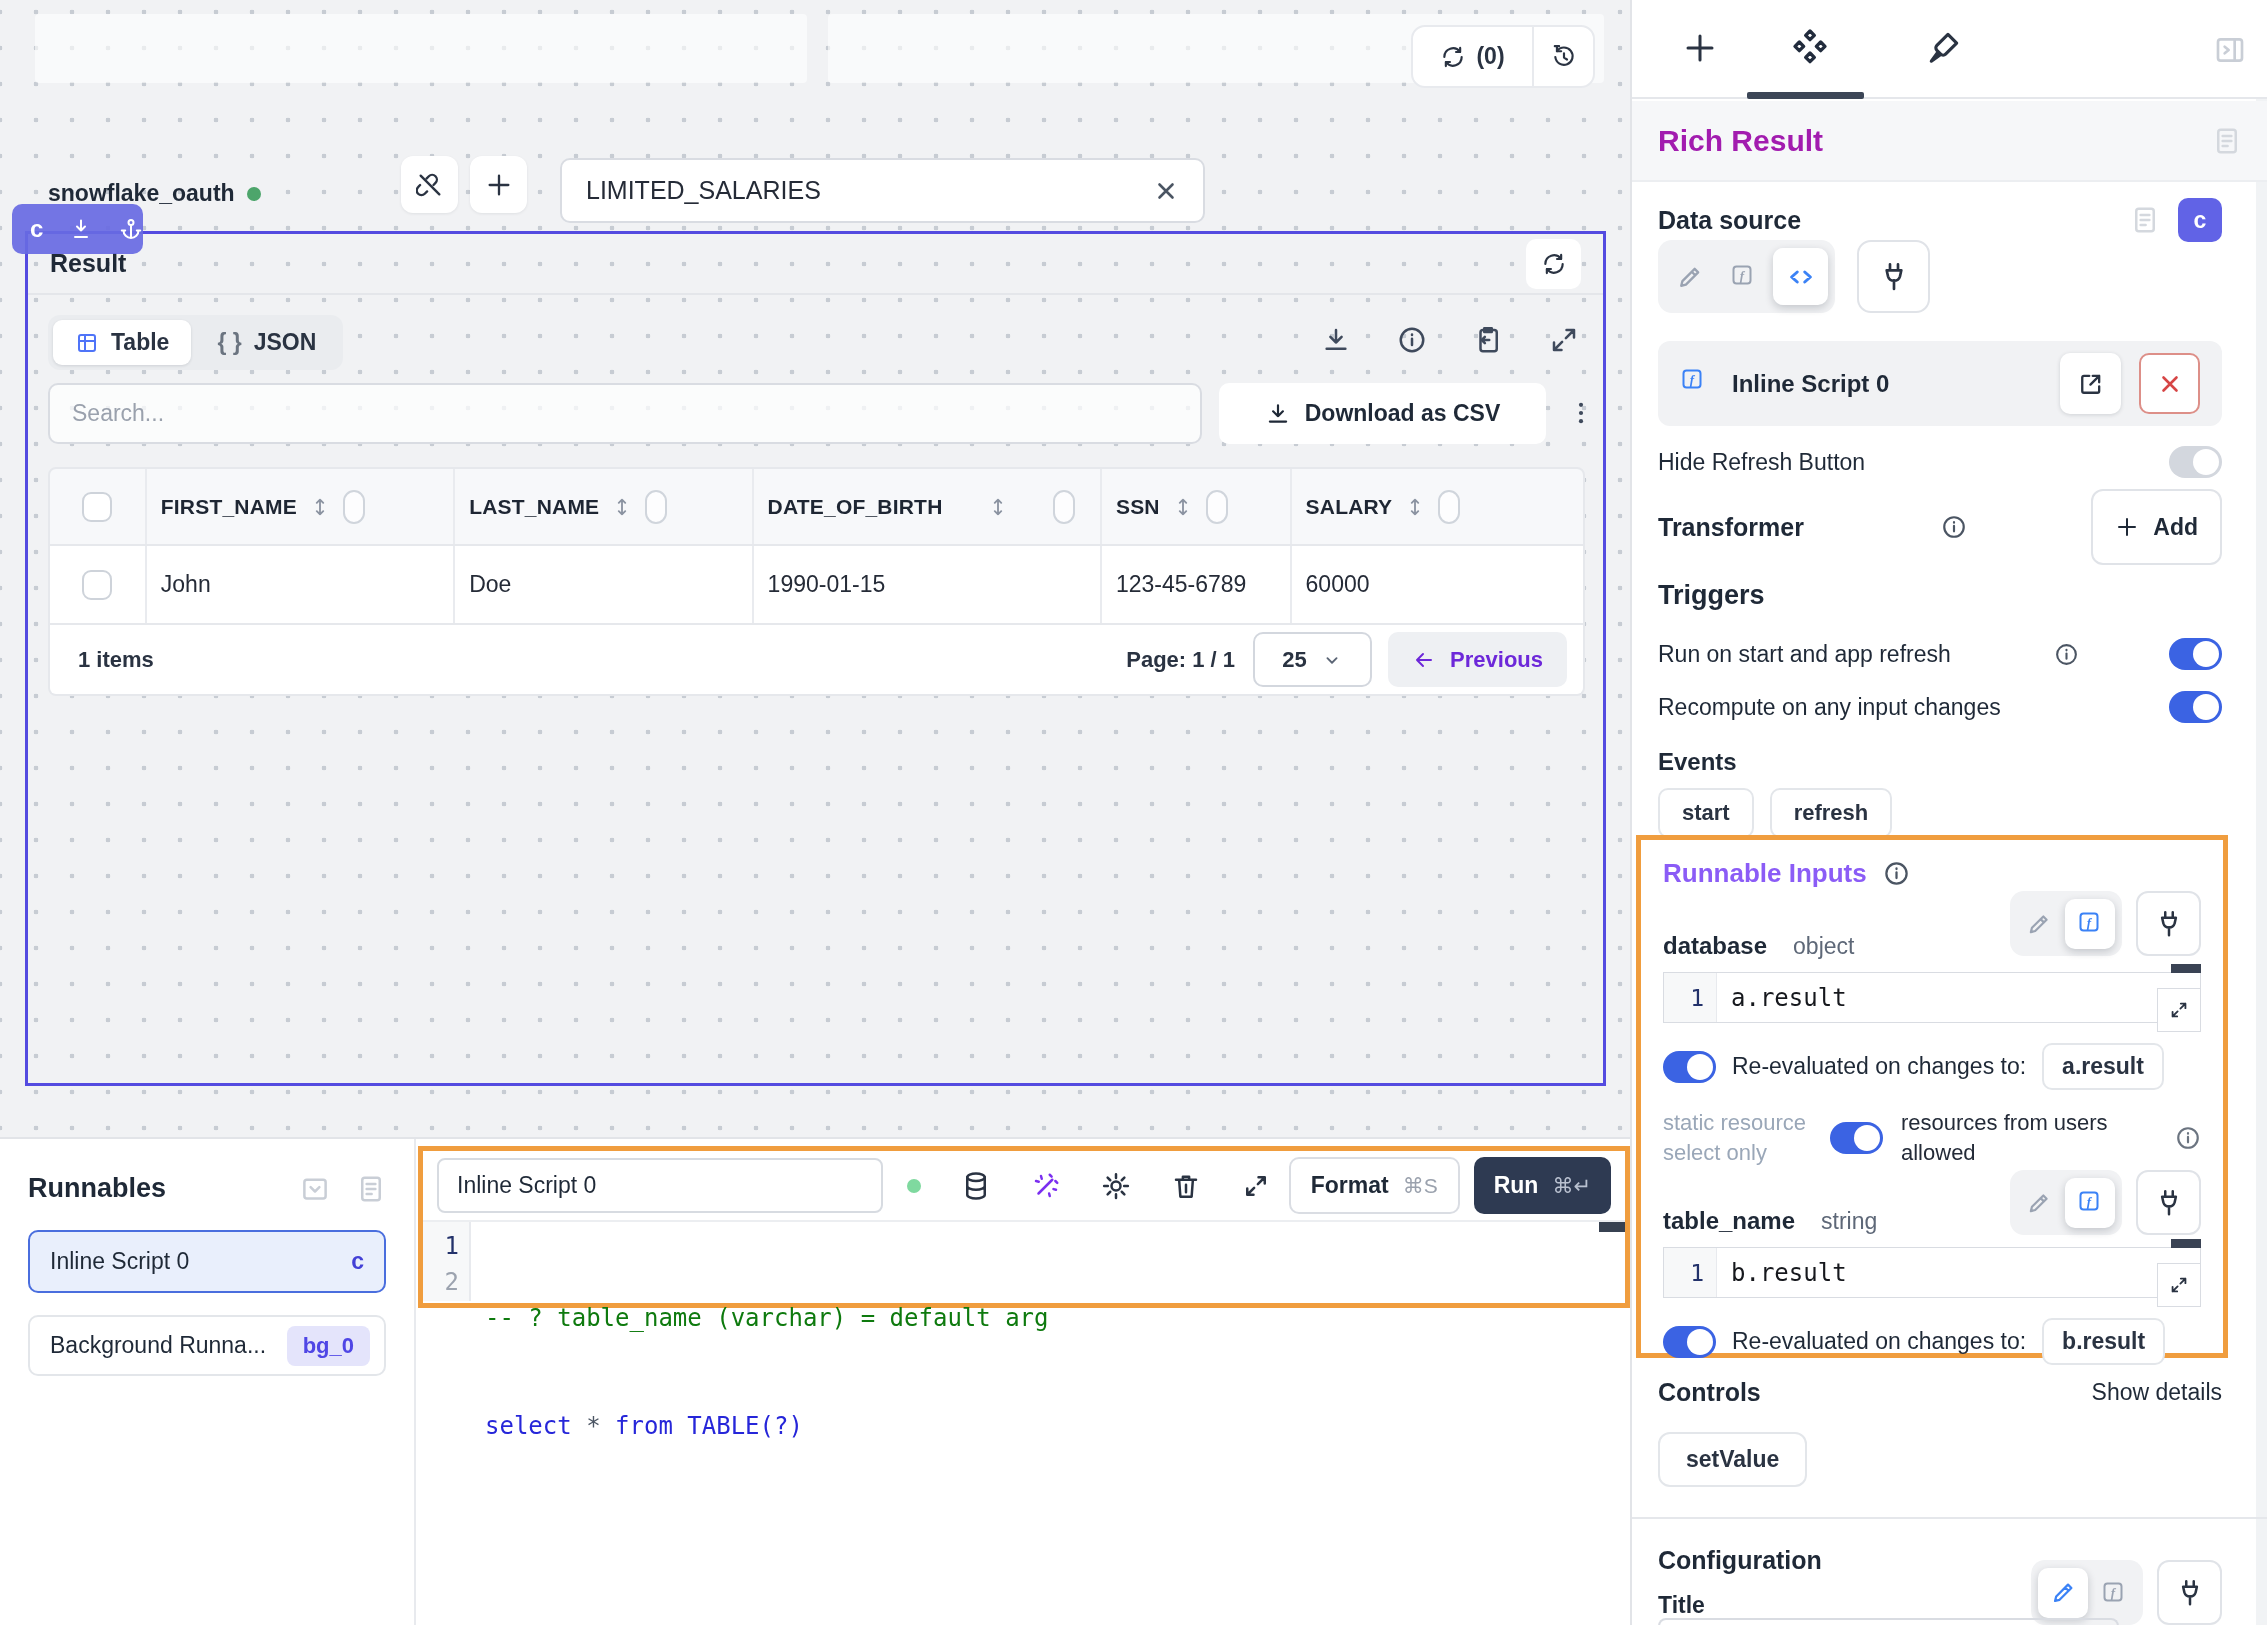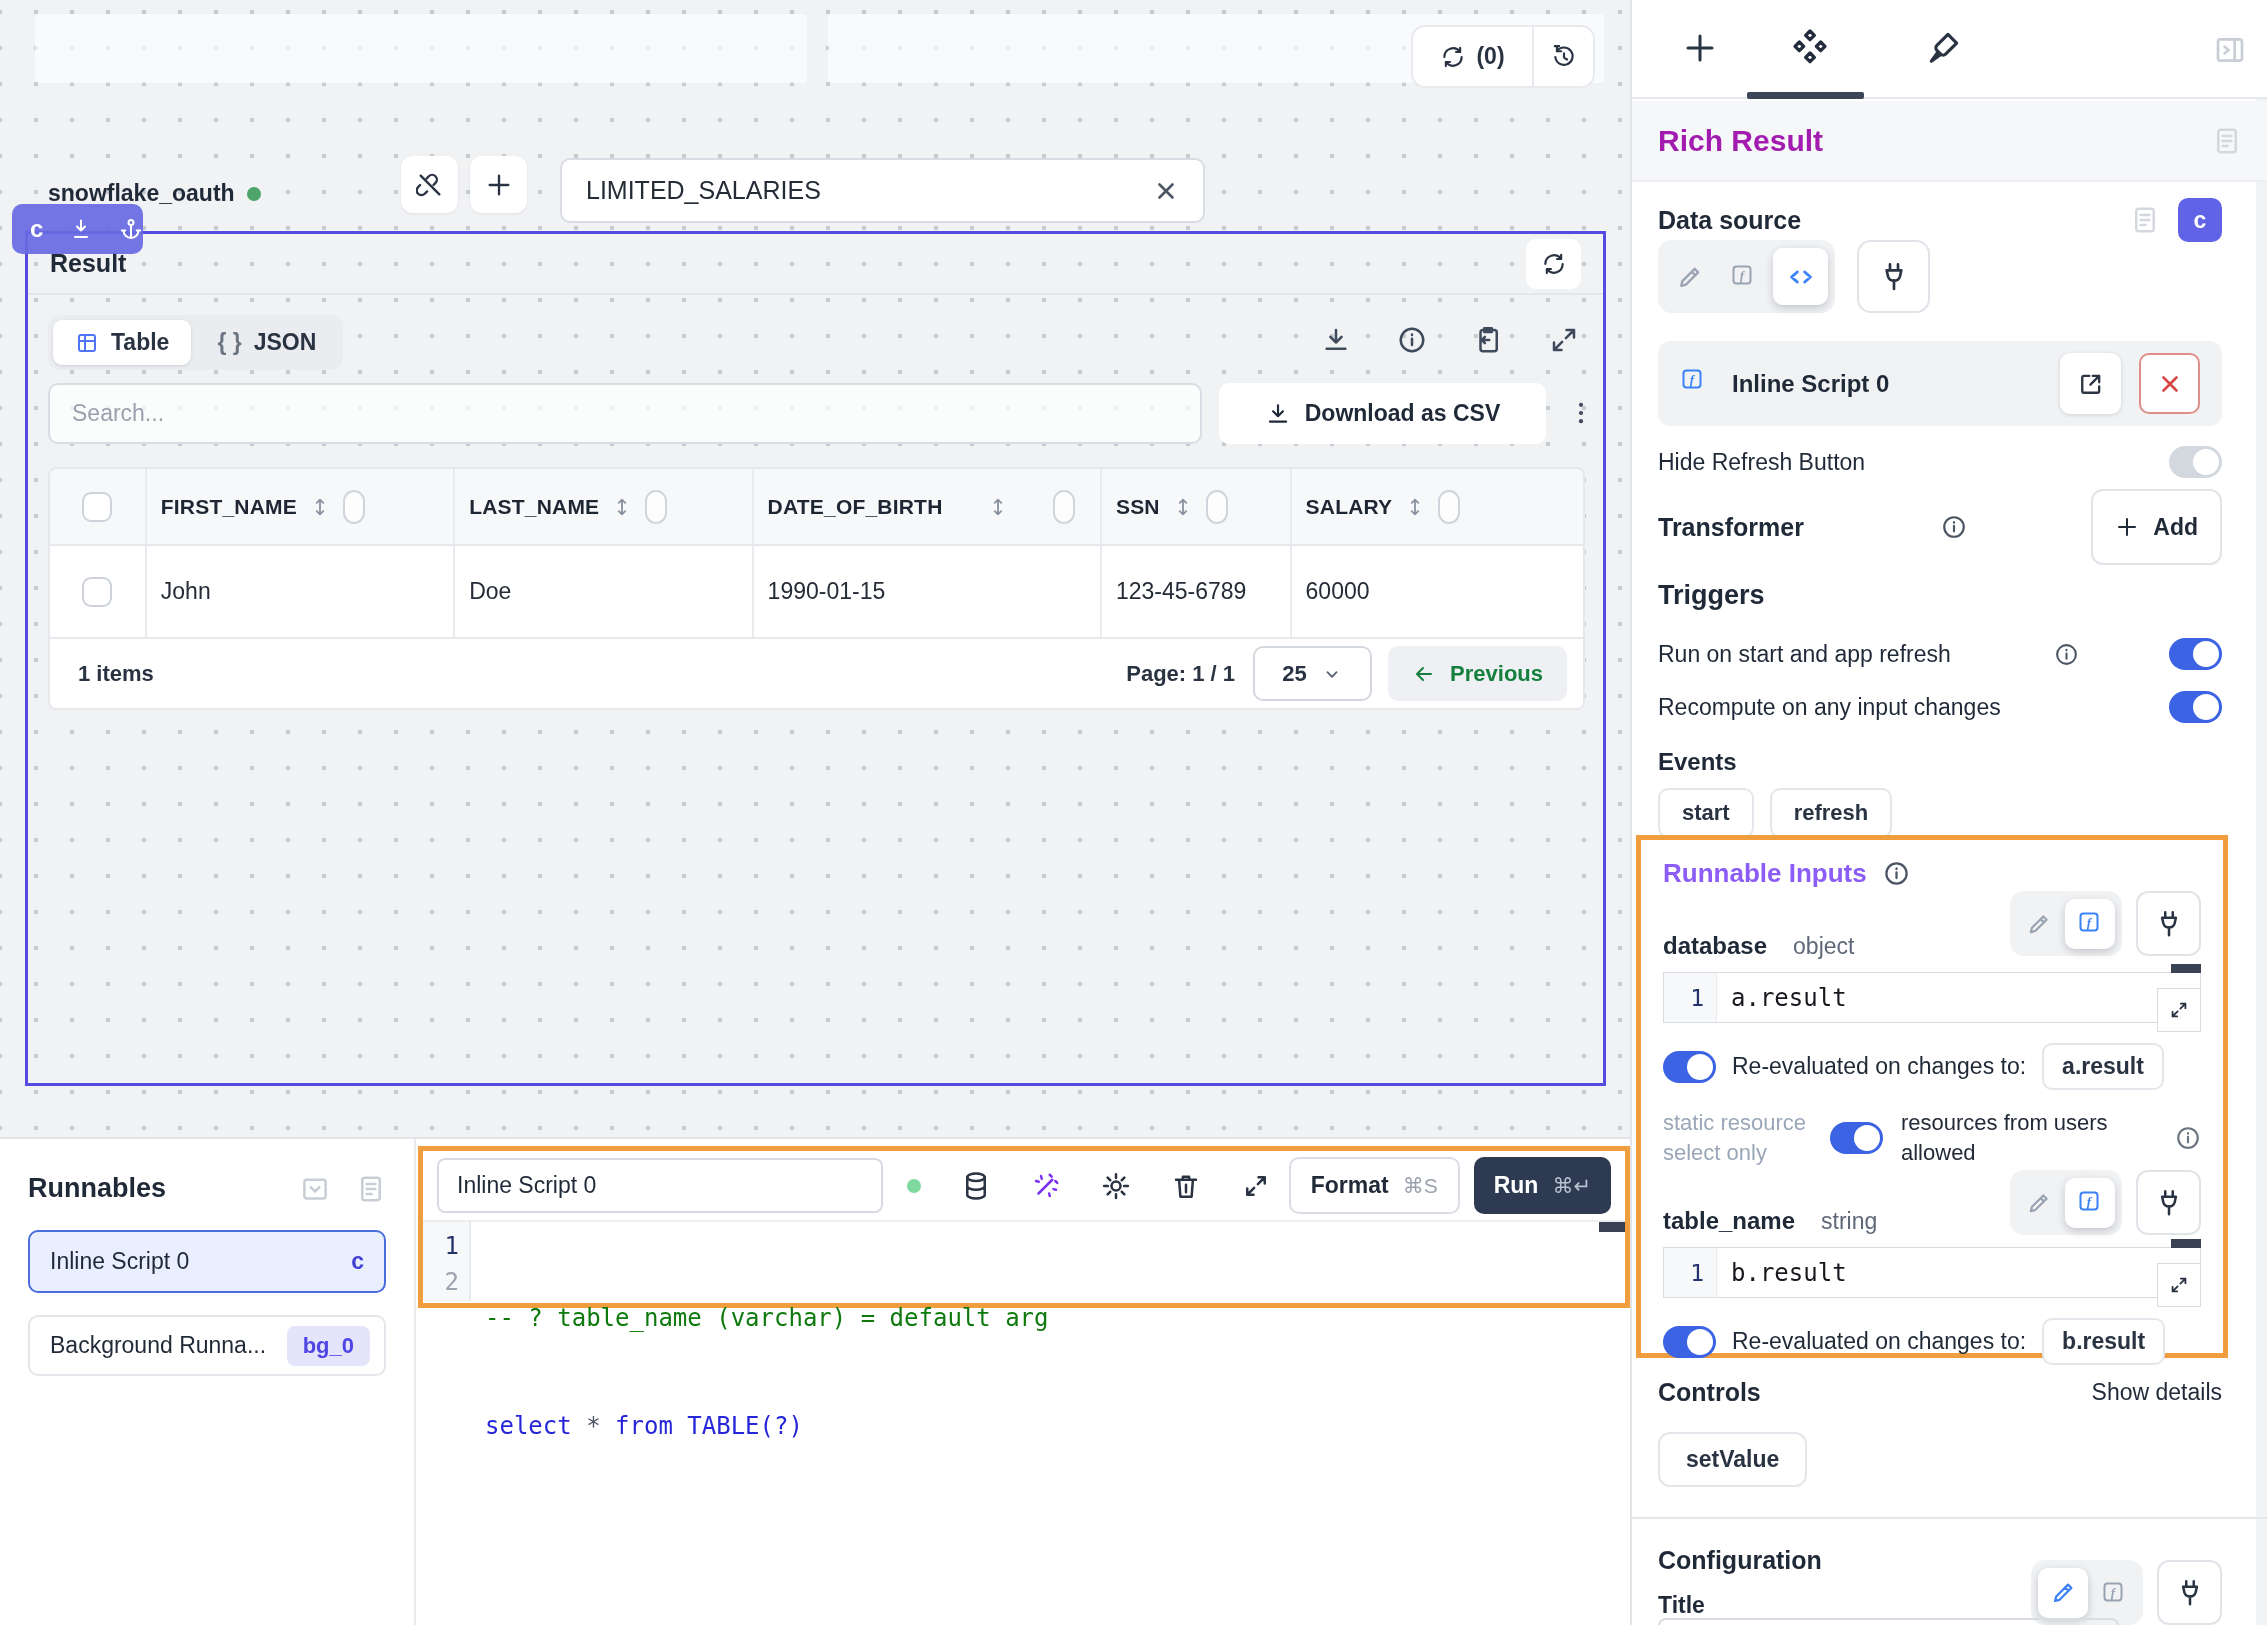--- a/index.html
+++ b/index.html
@@ -46,35 +46,35 @@
   .brace { color:#6b7480; font-weight:700; }
 
   #tbl-icons { position:absolute; right:24px; top:91px; display:flex; gap:46px; color:#3f4a5c; }
 
   #search { position:absolute; left:20px; top:149px; width:1154px; height:61px; background:rgba(255,255,255,.72); border:2px solid #d9dce2; border-radius:10px; display:flex; align-items:center; padding:0 22px; font-size:23px; color:#9aa1ad; }
   #csv-btn { position:absolute; left:1191px; top:149px; width:327px; height:61px; background:#fff; border-radius:10px; display:flex; align-items:center; justify-content:center; gap:14px; font-size:23px; font-weight:700; color:#1f2937; }
   #kebab { position:absolute; left:1533px; top:156px; width:40px; height:46px; display:flex; align-items:center; justify-content:center; color:#3f4a5c; }
 
   #grid { position:absolute; left:20px; top:233px; width:1537px; }
   .g-head { display:flex; background:#f7f8fa; border:2px solid #e6e8ec; border-radius:8px 8px 0 0; height:79px; }
-  .g-row  { display:flex; background:#fff; border:2px solid #e6e8ec; border-top:none; height:93px; }
+  .g-row  { display:flex; background:#fff; border:2px solid #e6e8ec; border-top:none; height:79px; }
   .g-cell { display:flex; align-items:center; gap:12px; padding-left:14px; border-right:2px solid #e9ebef; overflow:hidden; }
   .g-cell:last-child { border-right:none; }
   .c0 { width:97px; justify-content:center; padding-left:0; }
   .c1 { width:309px; } .c2 { width:299px; } .c3 { width:349px;gap:44px; } .c4 { width:190px; } .c5 { width:292px; }
   .g-head .lbl { font-size:21px; font-weight:700; color:#1e2633; letter-spacing:0.2px; }
   .g-row .val { font-size:23px; color:#252b37; }
   .chk { width:30px; height:30px; border:2px solid #ced3da; border-radius:9px; background:#fff; }
   .sort { color:#8b93a1; }
   .col-pill { width:22px; height:34px; border:2px solid #d0d5dc; border-radius:11px; background:#fdfdfe; }
   .g-foot { display:flex; align-items:center; border:2px solid #e6e8ec; border-top:none; border-radius:0 0 8px 8px; height:71px; background:#fff; padding:0 16px 0 28px; }
   .g-foot .count { font-size:22px; font-weight:600; color:#2a3342; flex:1; }
   .g-foot .pg { font-size:22px; font-weight:600; color:#2a3342; margin-right:18px; }
   .pagesize { width:119px; height:55px; border:2px solid #d3d7de; border-radius:10px; display:flex; align-items:center; justify-content:center; gap:14px; font-size:22px; font-weight:600; color:#2a3342; margin-right:16px; background:#fff; }
-  .prev-btn { height:55px; padding:0 24px; background:#eef0f3; border-radius:10px; display:flex; align-items:center; gap:14px; font-size:22px; font-weight:700; color:#15803d; }
+  .prev-btn { height:55px; padding:0 24px; background:#eef0f3; border-radius:10px; display:flex; align-items:center; gap:14px; font-size:22px; font-weight:700; color:#6d28d9; }
 
   #zoom-pill { left:20px; top:1051px; width:234px; height:65px; background:#fff; border:2px solid #e6e8ec; border-radius:8px; box-shadow:0 2px 6px rgba(16,24,40,.08); display:flex; align-items:center; padding:0 10px 0 24px; z-index:4; }
   #zoom-pill .minus { color:#2a3342; }
   #zoom-pill .lvl { flex:1; text-align:center; font-size:25px; color:#1f2937; }
   #zoom-pill .plusbox { width:48px; height:50px; background:#f3f4f6; border-radius:10px; display:flex; align-items:center; justify-content:center; color:#2a3342; }
 
   
   #bottom { left:0; top:1137px; width:1630px; height:489px; background:#fff; border-top:2px solid #e2e4e8; }
   #runnables { position:absolute; left:0; top:0; width:416px; height:489px; border-right:2px solid #e8eaee; padding:34px 28px; }
   .sec-head { display:flex; align-items:center; }

